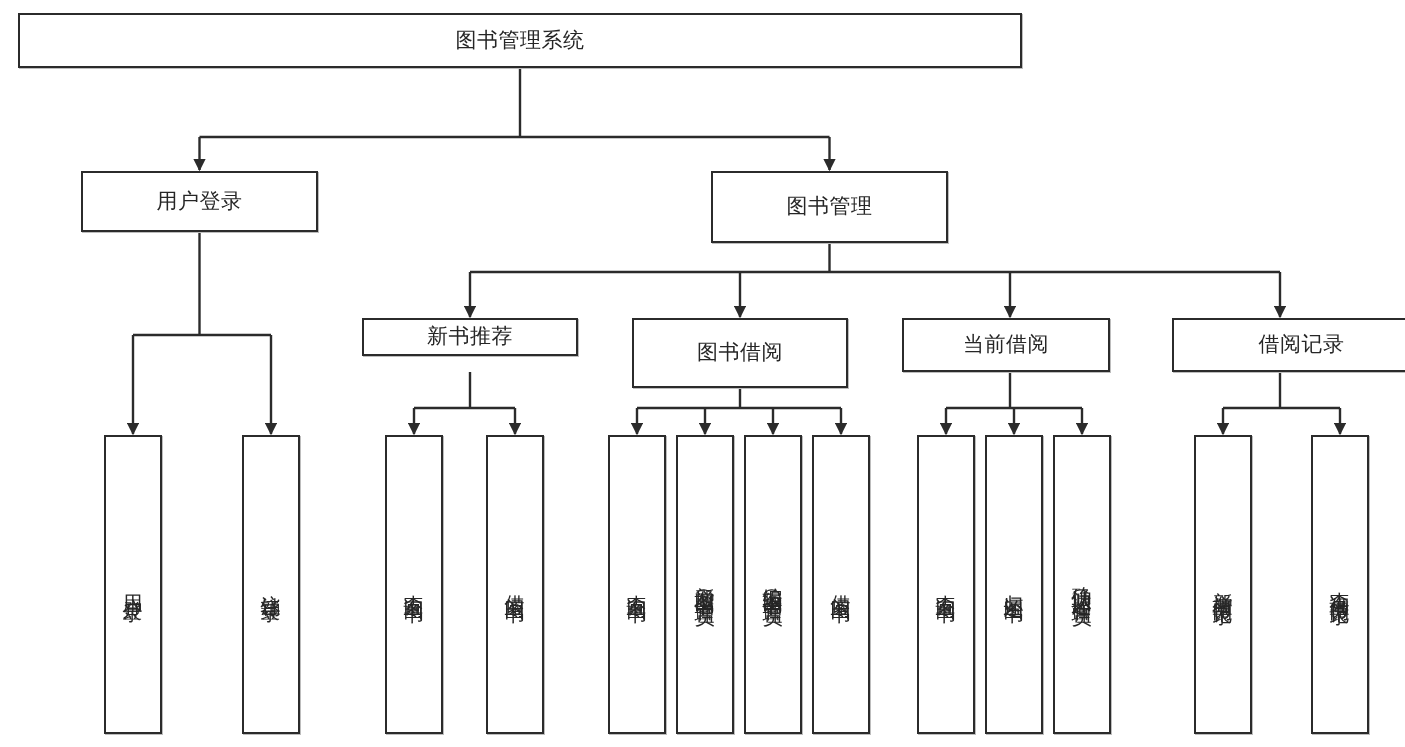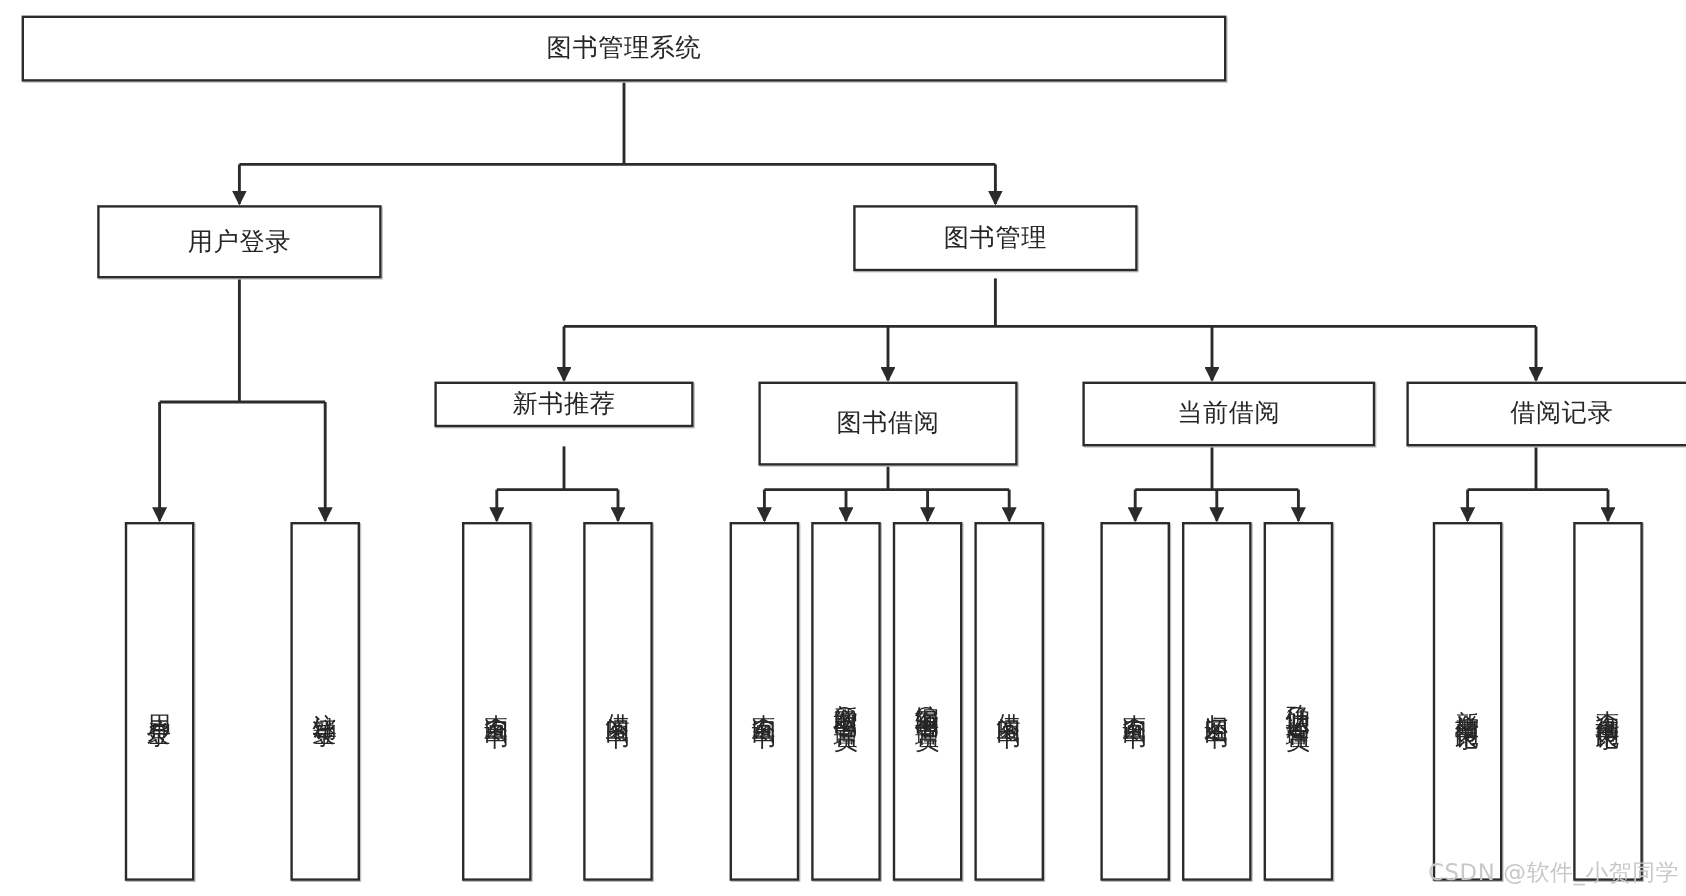--- a/index.html
+++ b/index.html
@@ -117,30 +117,30 @@
       </g>
   </svg>
 
   <div id="node-layer">
       <div class="node horiz root" style="left: 18px; top: 13px; width: 1004px; height: 55px;">
         <span class="label">图书管理系统</span>
       </div>
       <div class="node horiz" style="left: 81px; top: 171px; width: 237px; height: 61px;">
         <span class="label">用户登录</span>
       </div>
-      <div class="node horiz" style="left: 711px; top: 171px; width: 237px; height: 55px;">
+      <div class="node horiz" style="left: 711px; top: 171px; width: 237px; height: 72px;">
         <span class="label">图书管理</span>
       </div>
       <div class="node horiz" style="left: 362px; top: 318px; width: 216px; height: 38px;">
         <span class="label">新书推荐</span>
       </div>
       <div class="node horiz" style="left: 632px; top: 318px; width: 216px; height: 70px;">
         <span class="label">图书借阅</span>
       </div>
-      <div class="node horiz" style="left: 902px; top: 318px; width: 244px; height: 54px;">
+      <div class="node horiz" style="left: 902px; top: 318px; width: 208px; height: 54px;">
         <span class="label">当前借阅</span>
       </div>
       <div class="node horiz" style="left: 1172px; top: 318px; width: 259px; height: 54px;">
         <span class="label">借阅记录</span>
       </div>
       <div class="node vert" style="left: 104px; top: 435px; width: 58px; height: 299px;">
         <span class="label">用户登录</span>
       </div>
       <div class="node vert" style="left: 242px; top: 435px; width: 58px; height: 299px;">
         <span class="label">注销登录</span>
@@ -173,15 +173,14 @@
         <span class="label">确认归还（管理员）</span>
       </div>
       <div class="node vert" style="left: 1194px; top: 435px; width: 58px; height: 299px;">
         <span class="label">新增借阅记录</span>
       </div>
       <div class="node vert" style="left: 1311px; top: 435px; width: 58px; height: 299px;">
         <span class="label">查询借阅记录</span>
       </div>
     </div>
 
-  <div class="watermark" style="left: 1190px; top: 714px;">CSDN @软件_小贺同学</div>
 
 </div>
 
 </body></html>

